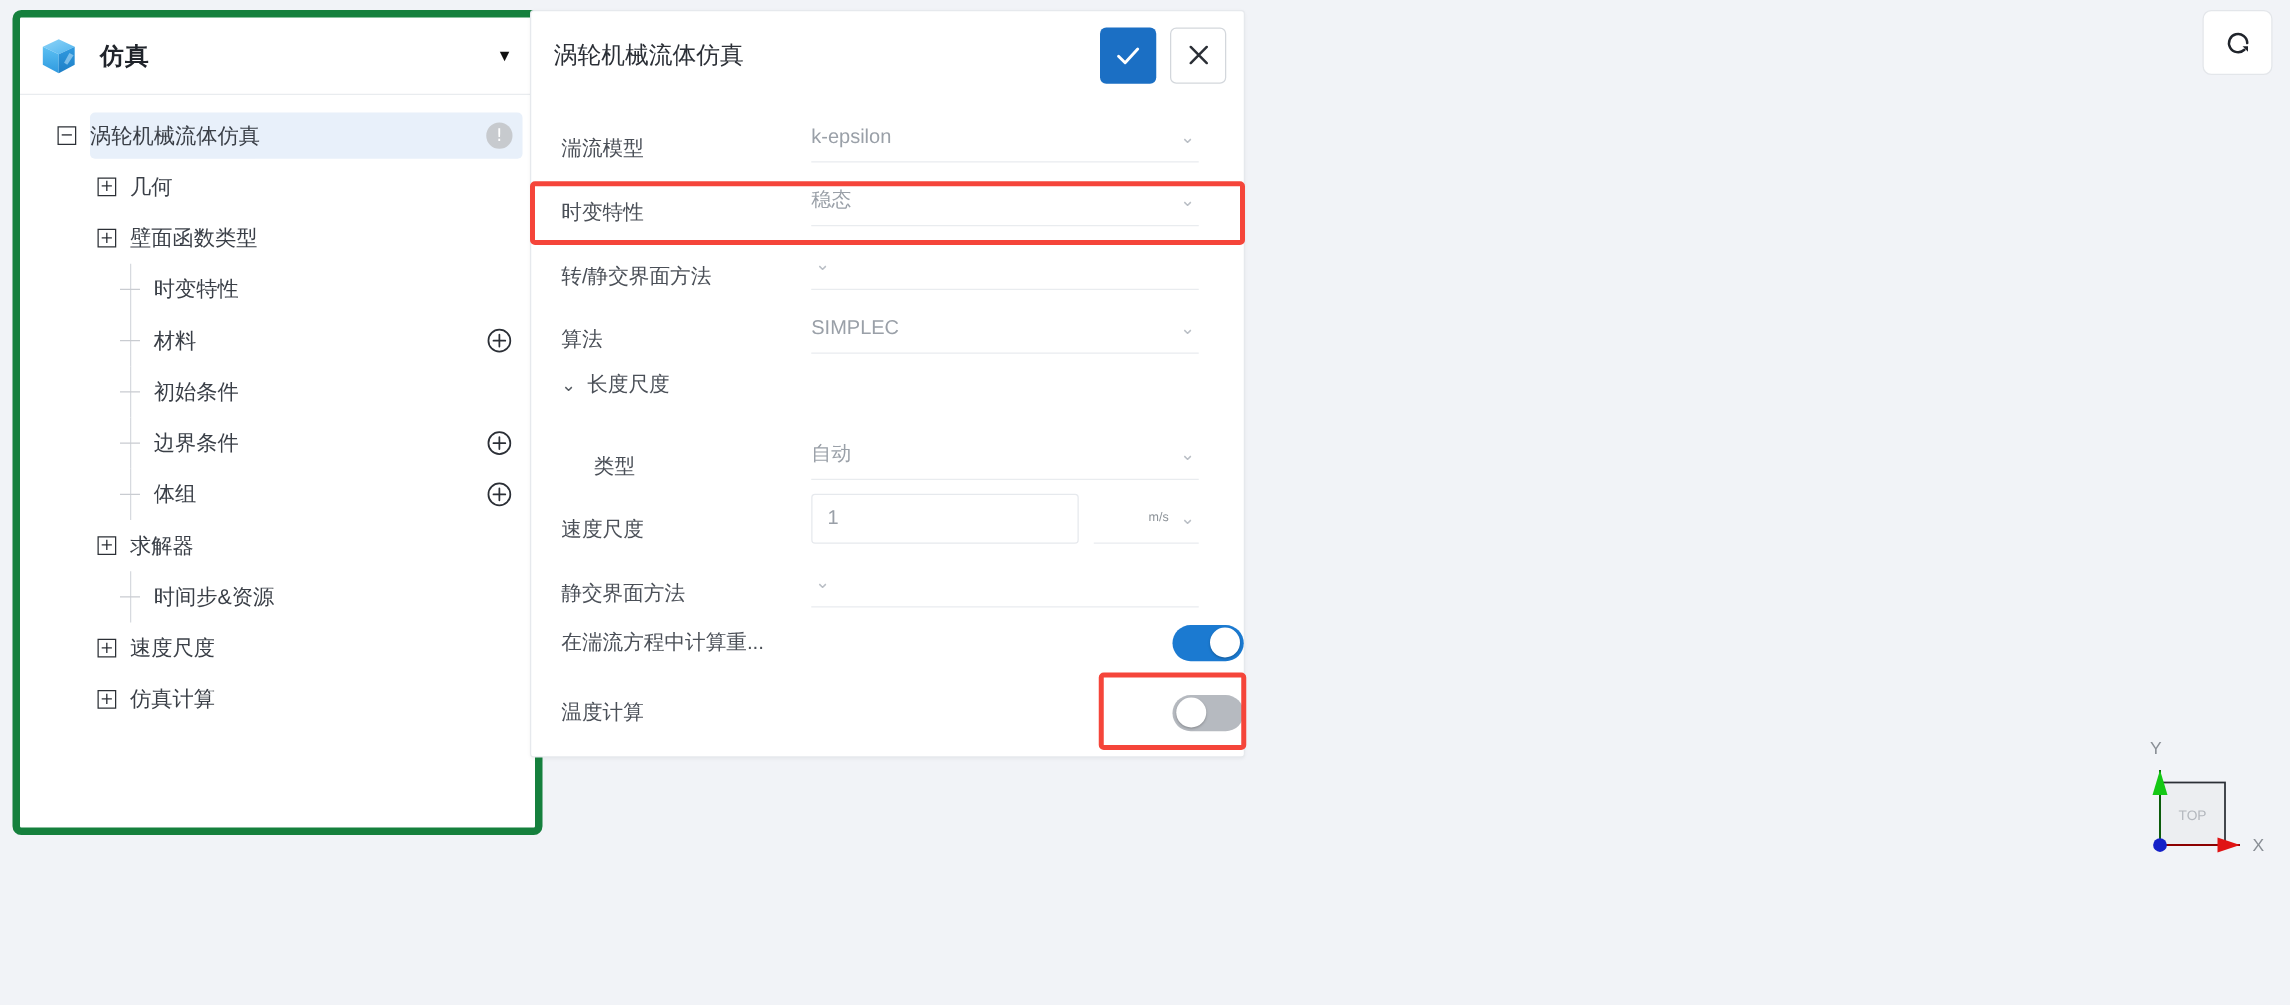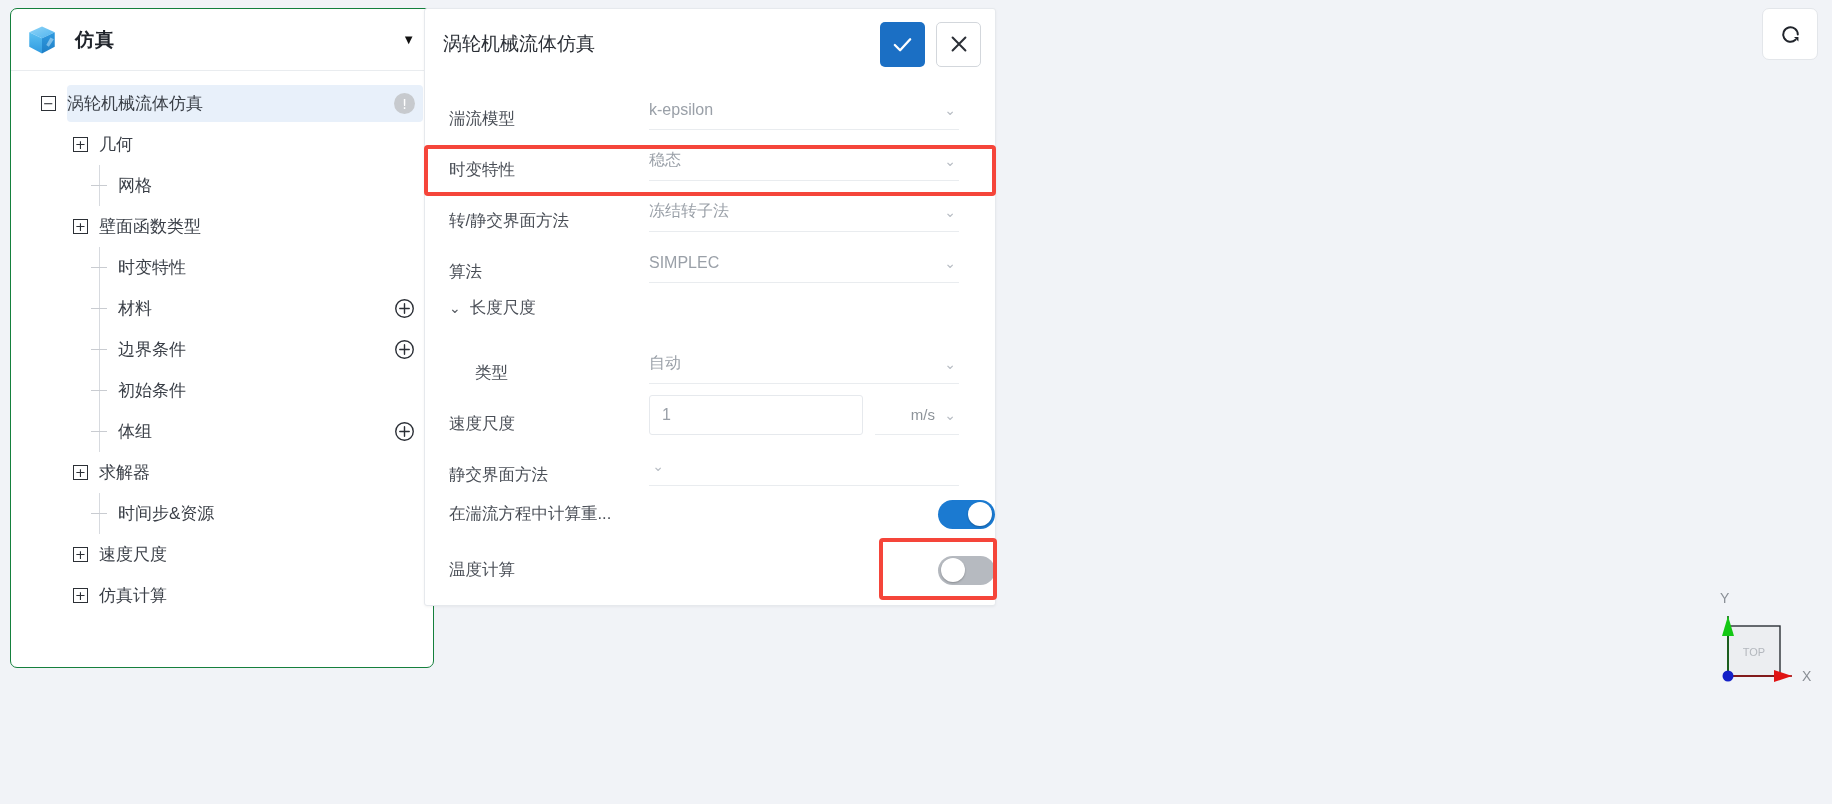--- a/index.html
+++ b/index.html
@@ -7,21 +7,21 @@
     width:1832px;height:804px;
     background:#f1f3f7;
     font-family:"Liberation Sans","DejaVu Sans",sans-serif;
     overflow:hidden;
     position:relative;
   }
 
   
   #sidebar{
     position:absolute;left:10px;top:8px;width:424px;height:660px;
-    background:#ffffff;border:1px solid #15803d;border-radius:7px;
+    background:#ffffff;border:6px solid #15803d;border-radius:7px;
     box-sizing:border-box;
   }
   #sidebar-header{
     height:62px;display:flex;align-items:center;
     border-bottom:1px solid #e9ecef;padding:0 18px 0 14px;box-sizing:border-box;
   }
   .cube{width:34px;height:34px;flex:none;margin-right:16px;}
   #app-title{font-size:19px;font-weight:bold;color:#20242b;letter-spacing:1px;}
   #sidebar-caret{margin-left:auto;font-size:13px;color:#111;}
 
@@ -91,21 +91,21 @@
     display:flex;align-items:center;justify-content:center;
   }
   .grouprow{display:flex;align-items:center;height:50px;padding-left:24px;}
   .grouprow .gchev{color:#555a61;font-size:14px;margin-right:9px;}
   .grouprow .glabel{font-size:16.5px;color:#4a4f57;}
 
   .unitbox{
     width:84px;flex:none;display:flex;align-items:center;justify-content:flex-end;
     border-bottom:1px solid #e9ecef;height:40px;box-sizing:border-box;margin-left:12px;
   }
-  .unit{font-size:15px;color:#8d9399;margin-right:6px;}
+  .unit{font-size:10px;color:#8d9399;margin-right:6px;}
   .inputbox{
     flex:1;height:40px;border:1px solid #e6e9ed;border-radius:3px;display:flex;
     align-items:center;box-sizing:border-box;padding-left:12px;background:#fff;
   }
   .inputval{font-size:16px;color:#9aa0a8;}
 
   
   .togrow{display:flex;align-items:center;height:56px;padding-left:24px;}
   .togrow .flabel{width:auto;flex:1;}
   .switch{width:57px;height:29px;border-radius:15px;position:relative;flex:none;}
@@ -174,26 +174,20 @@
         <div class="row-action">
           <div class="badge-info">!</div>
         </div>
       </div>
       <div class="tree-row">
         <div style="width: 62px; flex: 0 0 auto;"></div>
         <div class="toggle">+</div>
         <span class="tree-label">几何</span>
       </div>
       <div class="tree-row">
-        <div class="vline" style="left: 88px; top: 0px; height: 41px;"></div>
-        <div style="width: 80px; flex: 0 0 auto;"></div>
-        <div class="dash"></div>
-        <span class="tree-label">网格</span>
-      </div>
-      <div class="tree-row">
         <div style="width: 62px; flex: 0 0 auto;"></div>
         <div class="toggle">+</div>
         <span class="tree-label">壁面函数类型</span>
       </div>
       <div class="tree-row">
         <div class="vline" style="left: 88px; top: 0px; height: 41px;"></div>
         <div style="width: 80px; flex: 0 0 auto;"></div>
         <div class="dash"></div>
         <span class="tree-label">时变特性</span>
       </div>
@@ -206,33 +200,33 @@
           <svg width="21" height="21" viewBox="0 0 24 24">
             <circle cx="12" cy="12" r="10" fill="none" stroke="#2b2f36" stroke-width="1.6"></circle>
             <path d="M12 6.6 V17.4 M6.6 12 H17.4" stroke="#2b2f36" stroke-width="1.6" stroke-linecap="round"></path>
           </svg>
         </div>
       </div>
       <div class="tree-row">
         <div class="vline" style="left: 88px; top: 0px; height: 41px;"></div>
         <div style="width: 80px; flex: 0 0 auto;"></div>
         <div class="dash"></div>
+        <span class="tree-label">初始条件</span>
+      </div>
+      <div class="tree-row">
+        <div class="vline" style="left: 88px; top: 0px; height: 41px;"></div>
+        <div style="width: 80px; flex: 0 0 auto;"></div>
+        <div class="dash"></div>
         <span class="tree-label">边界条件</span>
         <div class="row-action">
           <svg width="21" height="21" viewBox="0 0 24 24">
             <circle cx="12" cy="12" r="10" fill="none" stroke="#2b2f36" stroke-width="1.6"></circle>
             <path d="M12 6.6 V17.4 M6.6 12 H17.4" stroke="#2b2f36" stroke-width="1.6" stroke-linecap="round"></path>
           </svg>
         </div>
-      </div>
-      <div class="tree-row">
-        <div class="vline" style="left: 88px; top: 0px; height: 41px;"></div>
-        <div style="width: 80px; flex: 0 0 auto;"></div>
-        <div class="dash"></div>
-        <span class="tree-label">初始条件</span>
       </div>
       <div class="tree-row">
         <div class="vline" style="left: 88px; top: 0px; height: 41px;"></div>
         <div style="width: 80px; flex: 0 0 auto;"></div>
         <div class="dash"></div>
         <span class="tree-label">体组</span>
         <div class="row-action">
           <svg width="21" height="21" viewBox="0 0 24 24">
             <circle cx="12" cy="12" r="10" fill="none" stroke="#2b2f36" stroke-width="1.6"></circle>
             <path d="M12 6.6 V17.4 M6.6 12 H17.4" stroke="#2b2f36" stroke-width="1.6" stroke-linecap="round"></path>
@@ -290,21 +284,20 @@
       <div class="frow">
         <div class="flabel">时变特性</div>
         <div class="fctl">
           <span class="fval">稳态</span>
           <span class="chev">⌄</span>
         </div>
       </div>
       <div class="frow">
         <div class="flabel">转/静交界面方法</div>
         <div class="fctl">
-          <span class="fval">冻结转子法</span>
           <span class="chev">⌄</span>
         </div>
       </div>
       <div class="frow">
         <div class="flabel">算法</div>
         <div class="fctl">
           <span class="fval">SIMPLEC</span>
           <span class="chev">⌄</span>
         </div>
       </div>

